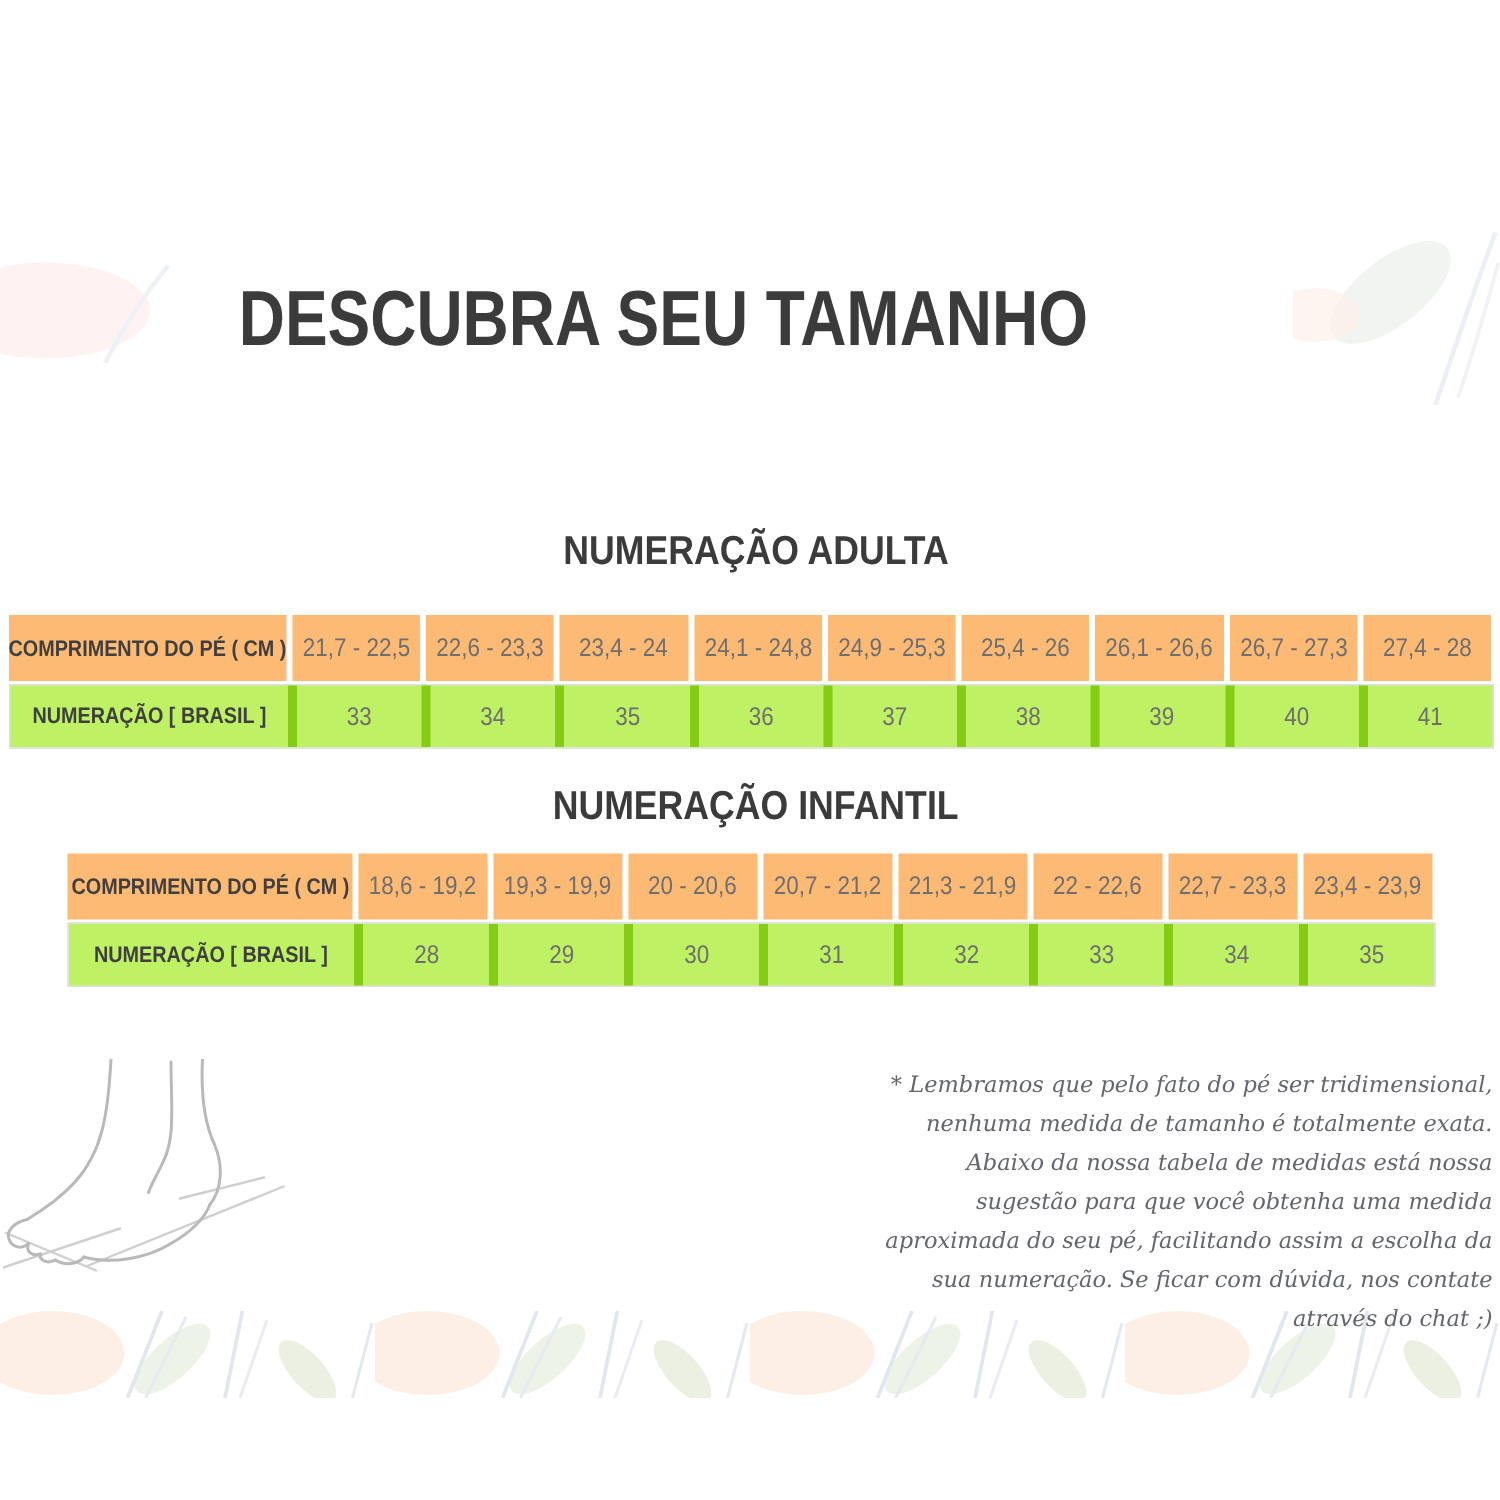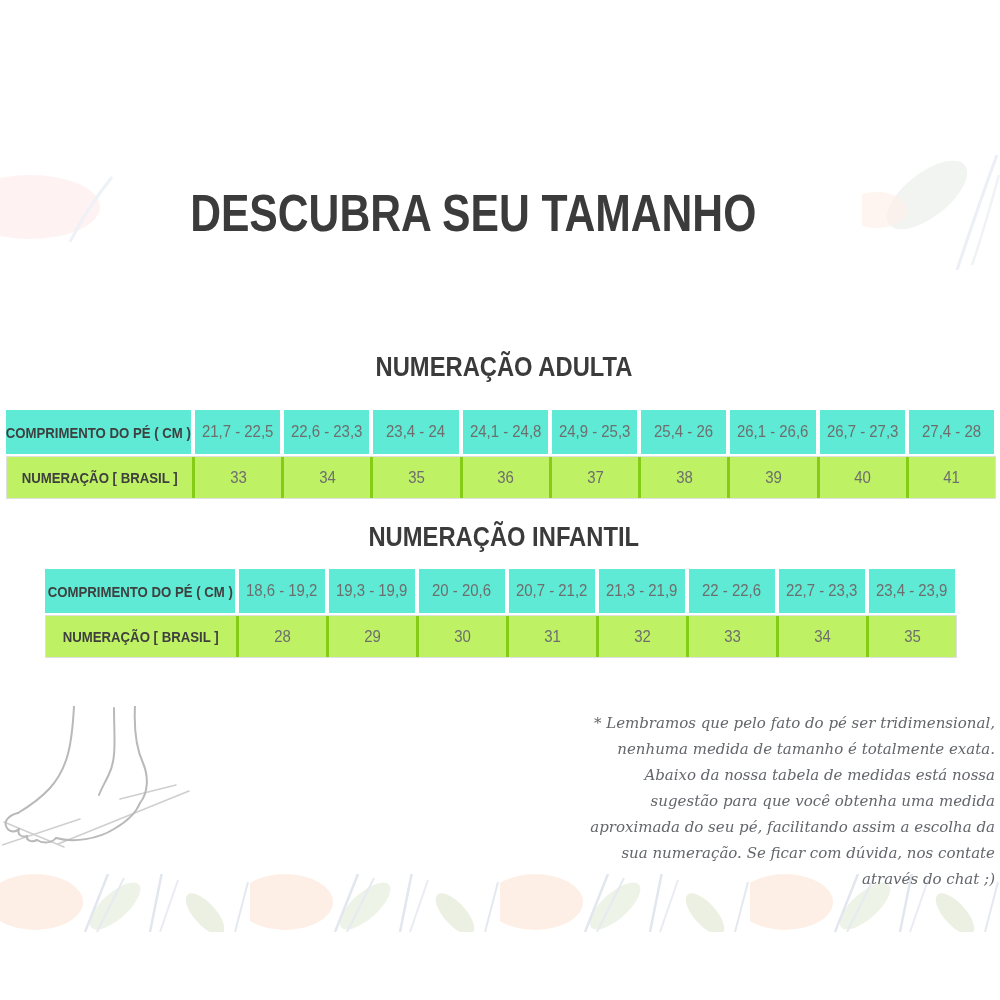--- a/index.html
+++ b/index.html
@@ -4,38 +4,38 @@
 <style>
   html,body{margin:0;padding:0;}
   body{background:#ffffff;font-family:"Liberation Sans", sans-serif;}
   .canvas{position:relative;width:1000px;height:1000px;background:#ffffff;overflow:hidden;margin:0 auto;}
 
   
   .deco{position:absolute;pointer-events:none;}
 
   
   .page-title{position:absolute;top:183px;left:0;width:884px;text-align:center;
-    font-weight:bold;font-size:52px;color:#3b3b3b;letter-spacing:0;padding-left:31px;}
+    font-weight:bold;font-size:52px;color:#3b3b3b;letter-spacing:0;}
   .section-heading{position:absolute;left:4px;width:1000px;text-align:center;
     font-weight:bold;font-size:27px;color:#3b3b3b;}
   .cond{display:inline-block;transform:scaleX(0.82);transform-origin:center center;white-space:nowrap;}
   .cond2{display:inline-block;transform:scaleX(0.88);transform-origin:center center;white-space:nowrap;}
 
   
   .size-table{position:absolute;}
   .trow{display:flex;width:100%;}
   .trow.header{column-gap:4px;}
-  .trow.header .cell{background:#5eead4;}
+  .trow.header .cell{background:#fdba74;}
   .cell{display:flex;align-items:center;justify-content:center;height:44px;flex:1 1 0;min-width:0;}
   .cell.label{flex:0 0 185px;}
   .kids .cell.label{flex:0 0 190px;}
   .cell .lbl{font-weight:bold;font-size:15px;color:#3f3f3f;}
   .cell .val{font-size:17px;color:#6e6e6e;}
   .trow.body{margin-top:2px;border:1px solid #e0e0e0;background:#bef264;}
-  .trow.body .cell{height:41px;border-left:3px solid #84cc16;}
+  .trow.body .cell{height:41px;border-left:6px solid #84cc16;}
   .trow.body .cell:first-child{border-left:none;}
 
   
   .serif{font-family:"DejaVu Serif", serif;font-style:italic;color:#63666b;}
   .howto{position:absolute;left:203px;top:712px;width:345px;}
   .howto .howto-heading{font-weight:bold;font-size:17.5px;color:#55585c;margin-bottom:12px;letter-spacing:0.2px;}
   .howto .step{font-size:16.5px;line-height:21.5px;}
   .footnote{position:absolute;left:580px;top:710px;width:415px;font-size:15px;line-height:26px;text-align:right;}
 
   .foot-illu{position:absolute;left:2px;top:706px;}

